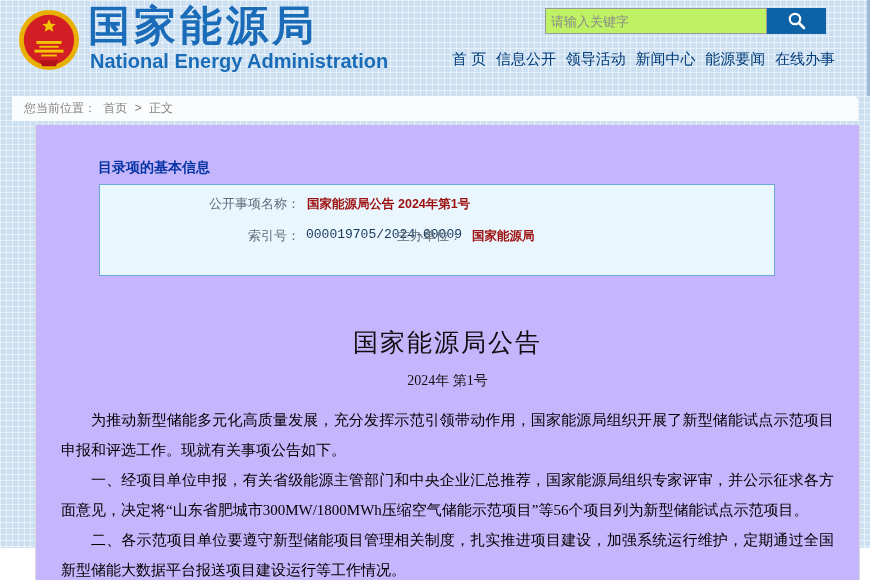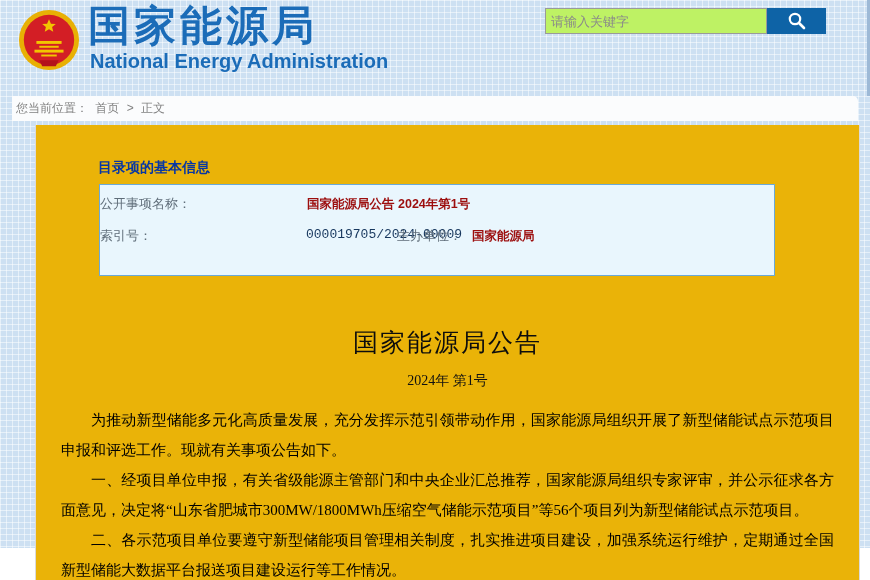--- a/index.html
+++ b/index.html
@@ -24,36 +24,36 @@
         font-family:"Liberation Sans",sans-serif;}
   .search-input::placeholder{color:#8a8a8a;}
   .search-btn{position:absolute;left:767px;top:8px;width:59px;height:26px;background:#0e63a6;
         border:none;cursor:pointer;display:flex;align-items:center;justify-content:center;padding:0;}
 
   .nav{position:absolute;left:452px;top:50px;width:383px;display:flex;justify-content:space-between;}
   .nav-item{font-size:15px;color:#003b78;cursor:pointer;white-space:nowrap;}
 
   
   .breadcrumb{position:absolute;left:12px;top:96px;width:846px;height:25px;background:#fbfcfd;
-        border-top-right-radius:5px;line-height:25px;padding-left:4px;box-sizing:border-box;
+        border-top-right-radius:5px;line-height:25px;padding-left:12px;box-sizing:border-box;
         font-size:12px;color:#828282;}
   .breadcrumb span{margin-right:4px;}
   .crumb-link{cursor:pointer;}
 
   
-  .panel{position:absolute;left:35px;top:125px;width:823px;height:455px;background:#eab308;
+  .panel{position:absolute;left:35px;top:125px;width:823px;height:455px;background:#c4b5fd;
         border-left:1px solid #dadada;border-right:1px solid #dadada;}
 
   .dir-heading{position:absolute;left:62px;top:34px;font-size:14px;font-weight:bold;color:#0736a4;}
 
   .info-box{position:absolute;left:63px;top:59px;width:676px;height:92px;background:#e9f6fd;
         border:1px solid #6aa9d8;box-sizing:border-box;}
   .row{position:absolute;left:0;width:100%;height:16px;font-size:13px;}
   .r1{top:10px}.r2{top:42px}.r3{top:75px}
-  .flabel{position:absolute;left:0;width:200px;text-align:left;color:#5f6d79;}
+  .flabel{position:absolute;left:0;width:200px;text-align:right;color:#5f6d79;}
   .flabel2{position:absolute;left:292px;width:70px;text-align:right;color:#5f6d79;}
   .val-red{position:absolute;left:207px;color:#9c0e0e;font-weight:bold;font-size:12.5px;top:1px;}
   .val-mono{position:absolute;left:206px;font-family:"Liberation Mono",monospace;font-size:13px;color:#17375e;}
   .val-red2{position:absolute;left:372px;color:#9c0e0e;font-weight:bold;font-size:12.5px;top:1px;}
 
   .article-title{position:absolute;left:0;top:201px;width:100%;text-align:center;
         font-family:"Liberation Serif",serif;font-size:25px;color:#0d0d0d;letter-spacing:2px;}
   .article-issue{position:absolute;left:0;top:247px;width:100%;text-align:center;
         font-family:"Liberation Serif",serif;font-size:14px;color:#111;}
   .article-body{position:absolute;left:25px;top:280px;width:773px;
@@ -83,20 +83,28 @@
   <div class="site-en">National Energy Administration</div>
 
   <input class="search-input" type="text" placeholder="请输入关键字" style="">
   <button class="search-btn">
     <svg width="22" height="22" viewBox="0 0 22 22">
       <circle cx="9" cy="9" r="5.2" fill="none" stroke="#fff" stroke-width="2.2"></circle>
       <line x1="13" y1="13" x2="18" y2="18" stroke="#fff" stroke-width="2.6" stroke-linecap="round"></line>
     </svg>
   </button>
 
+  <div class="nav">
+    <span class="nav-item">首 页</span>
+    <span class="nav-item">信息公开</span>
+    <span class="nav-item">领导活动</span>
+    <span class="nav-item">新闻中心</span>
+    <span class="nav-item">能源要闻</span>
+    <span class="nav-item">在线办事</span>
+  </div>
 
   <div class="breadcrumb">
     <span>您当前位置：</span>
     <span class="crumb-link">首页</span>
     <span>&gt;</span>
     <span>正文</span>
   </div>
 
   <div class="panel">
     <div class="dir-heading">目录项的基本信息</div>

